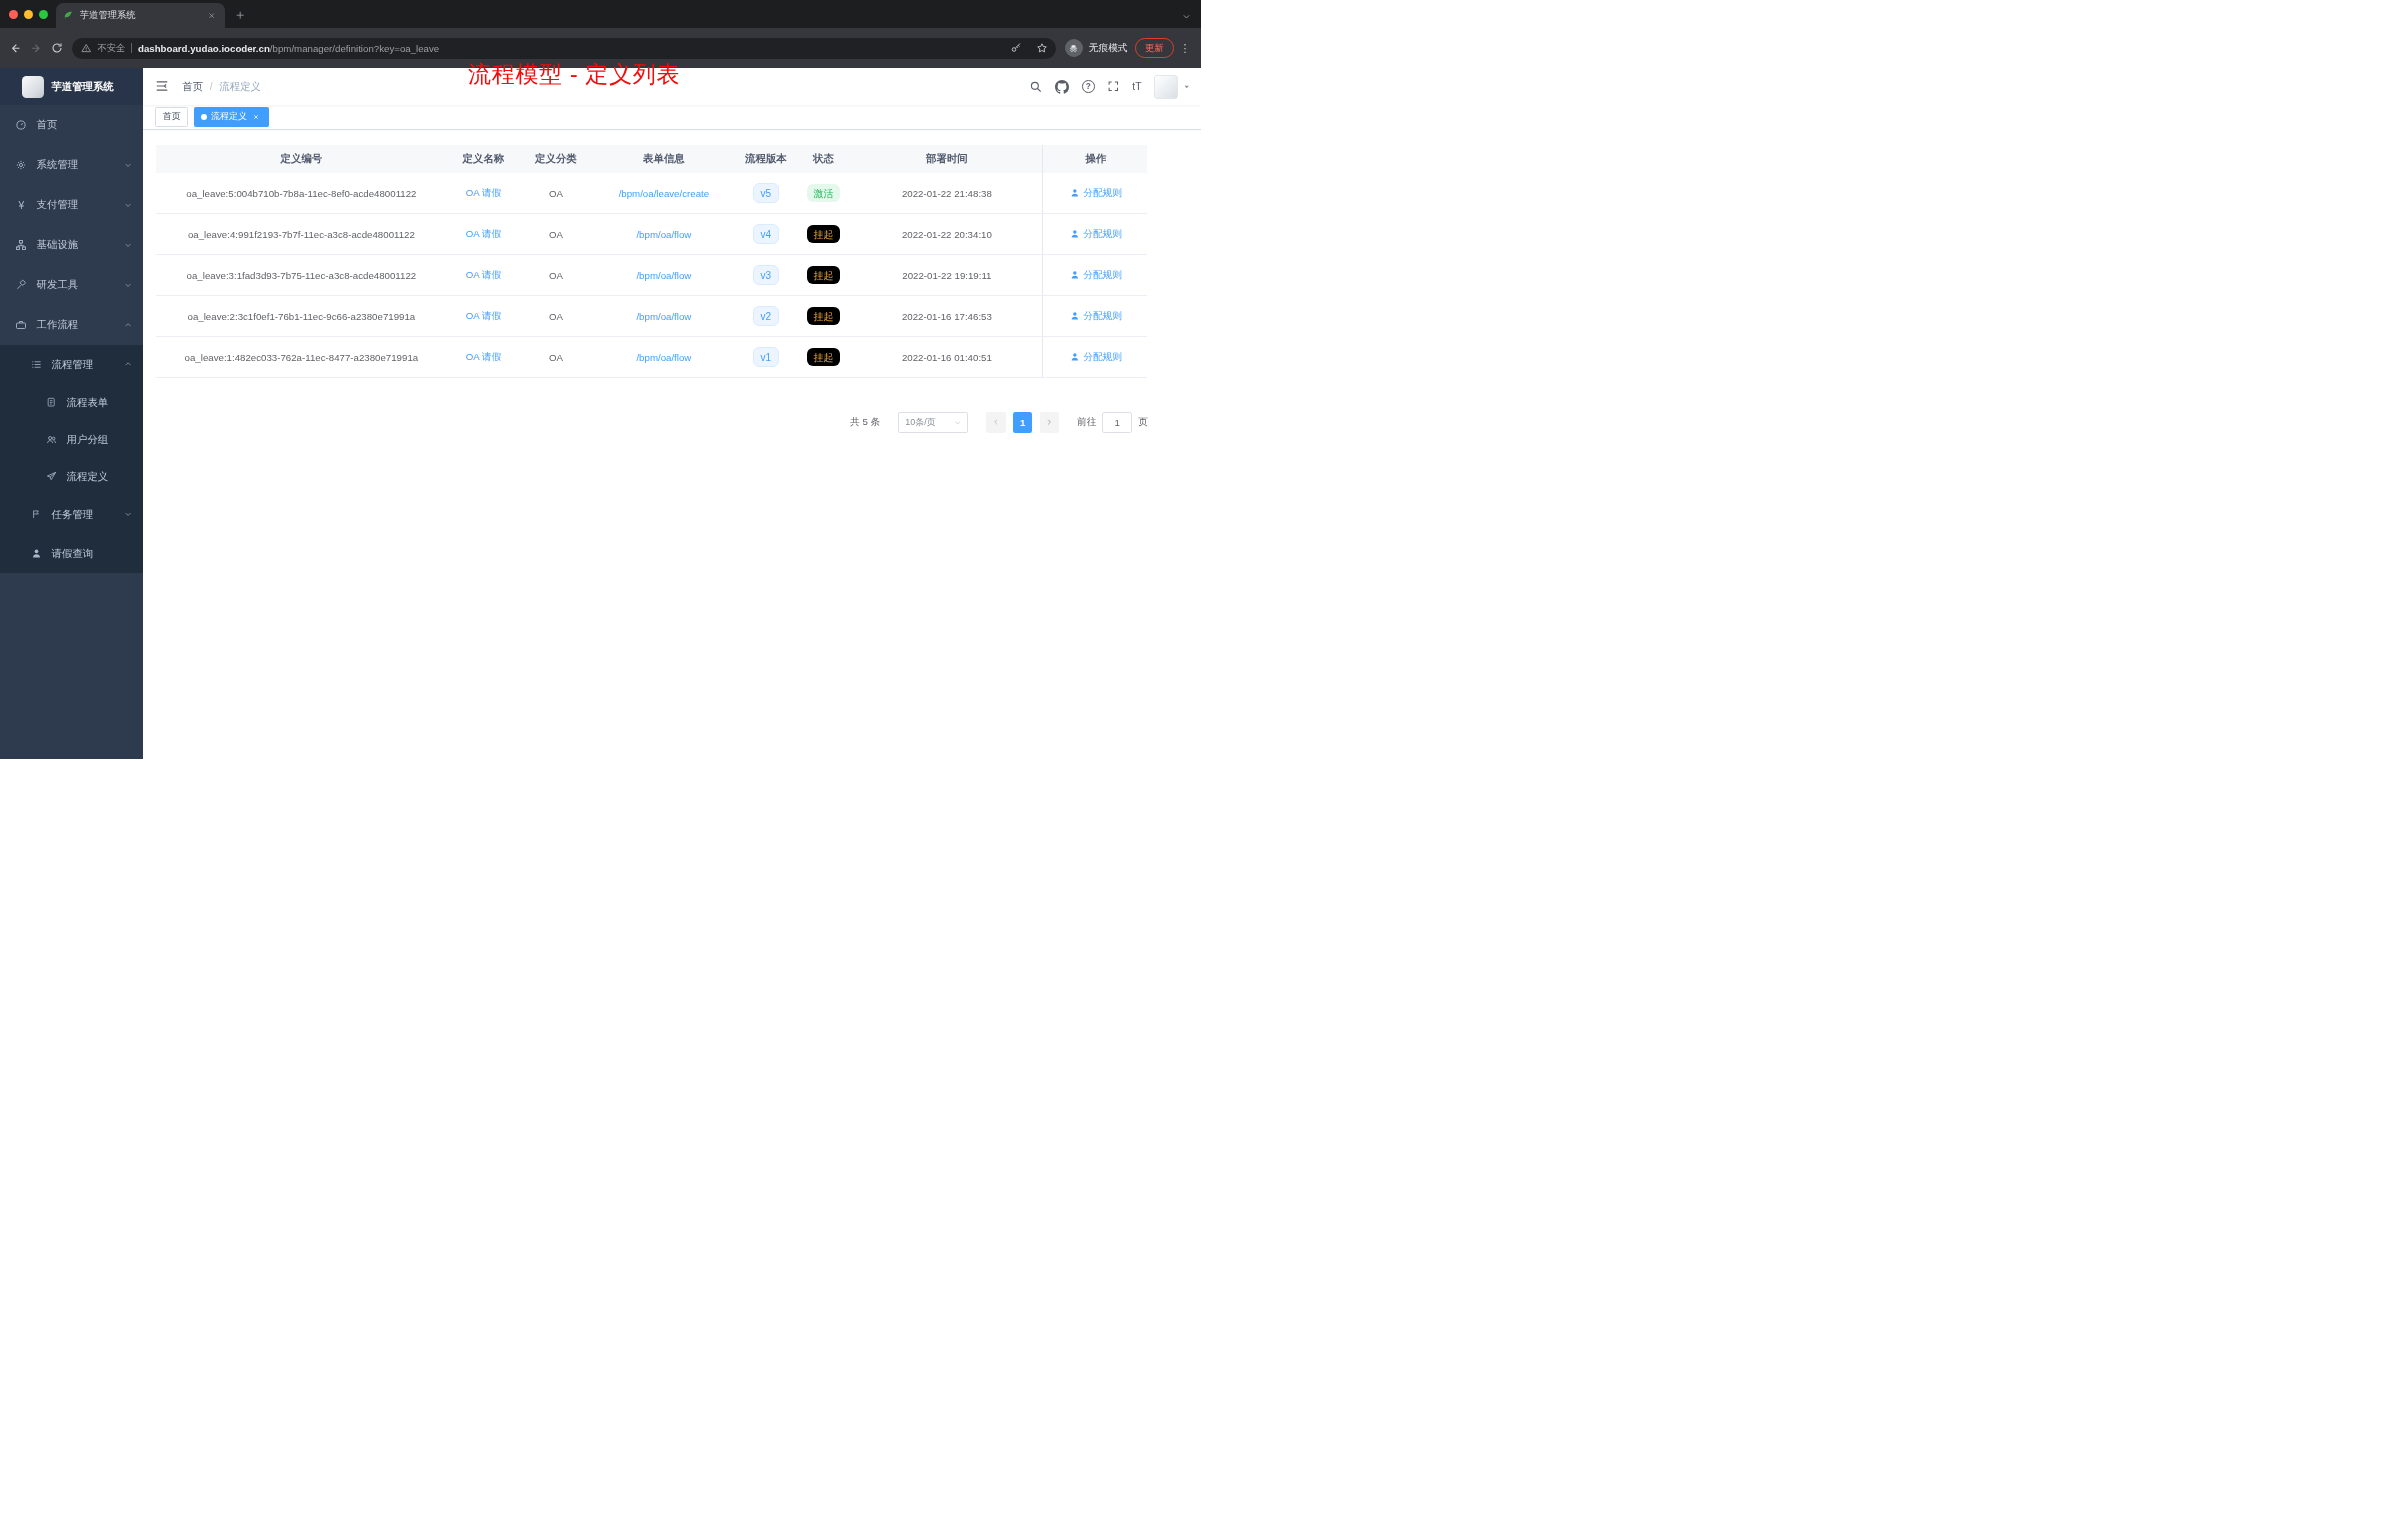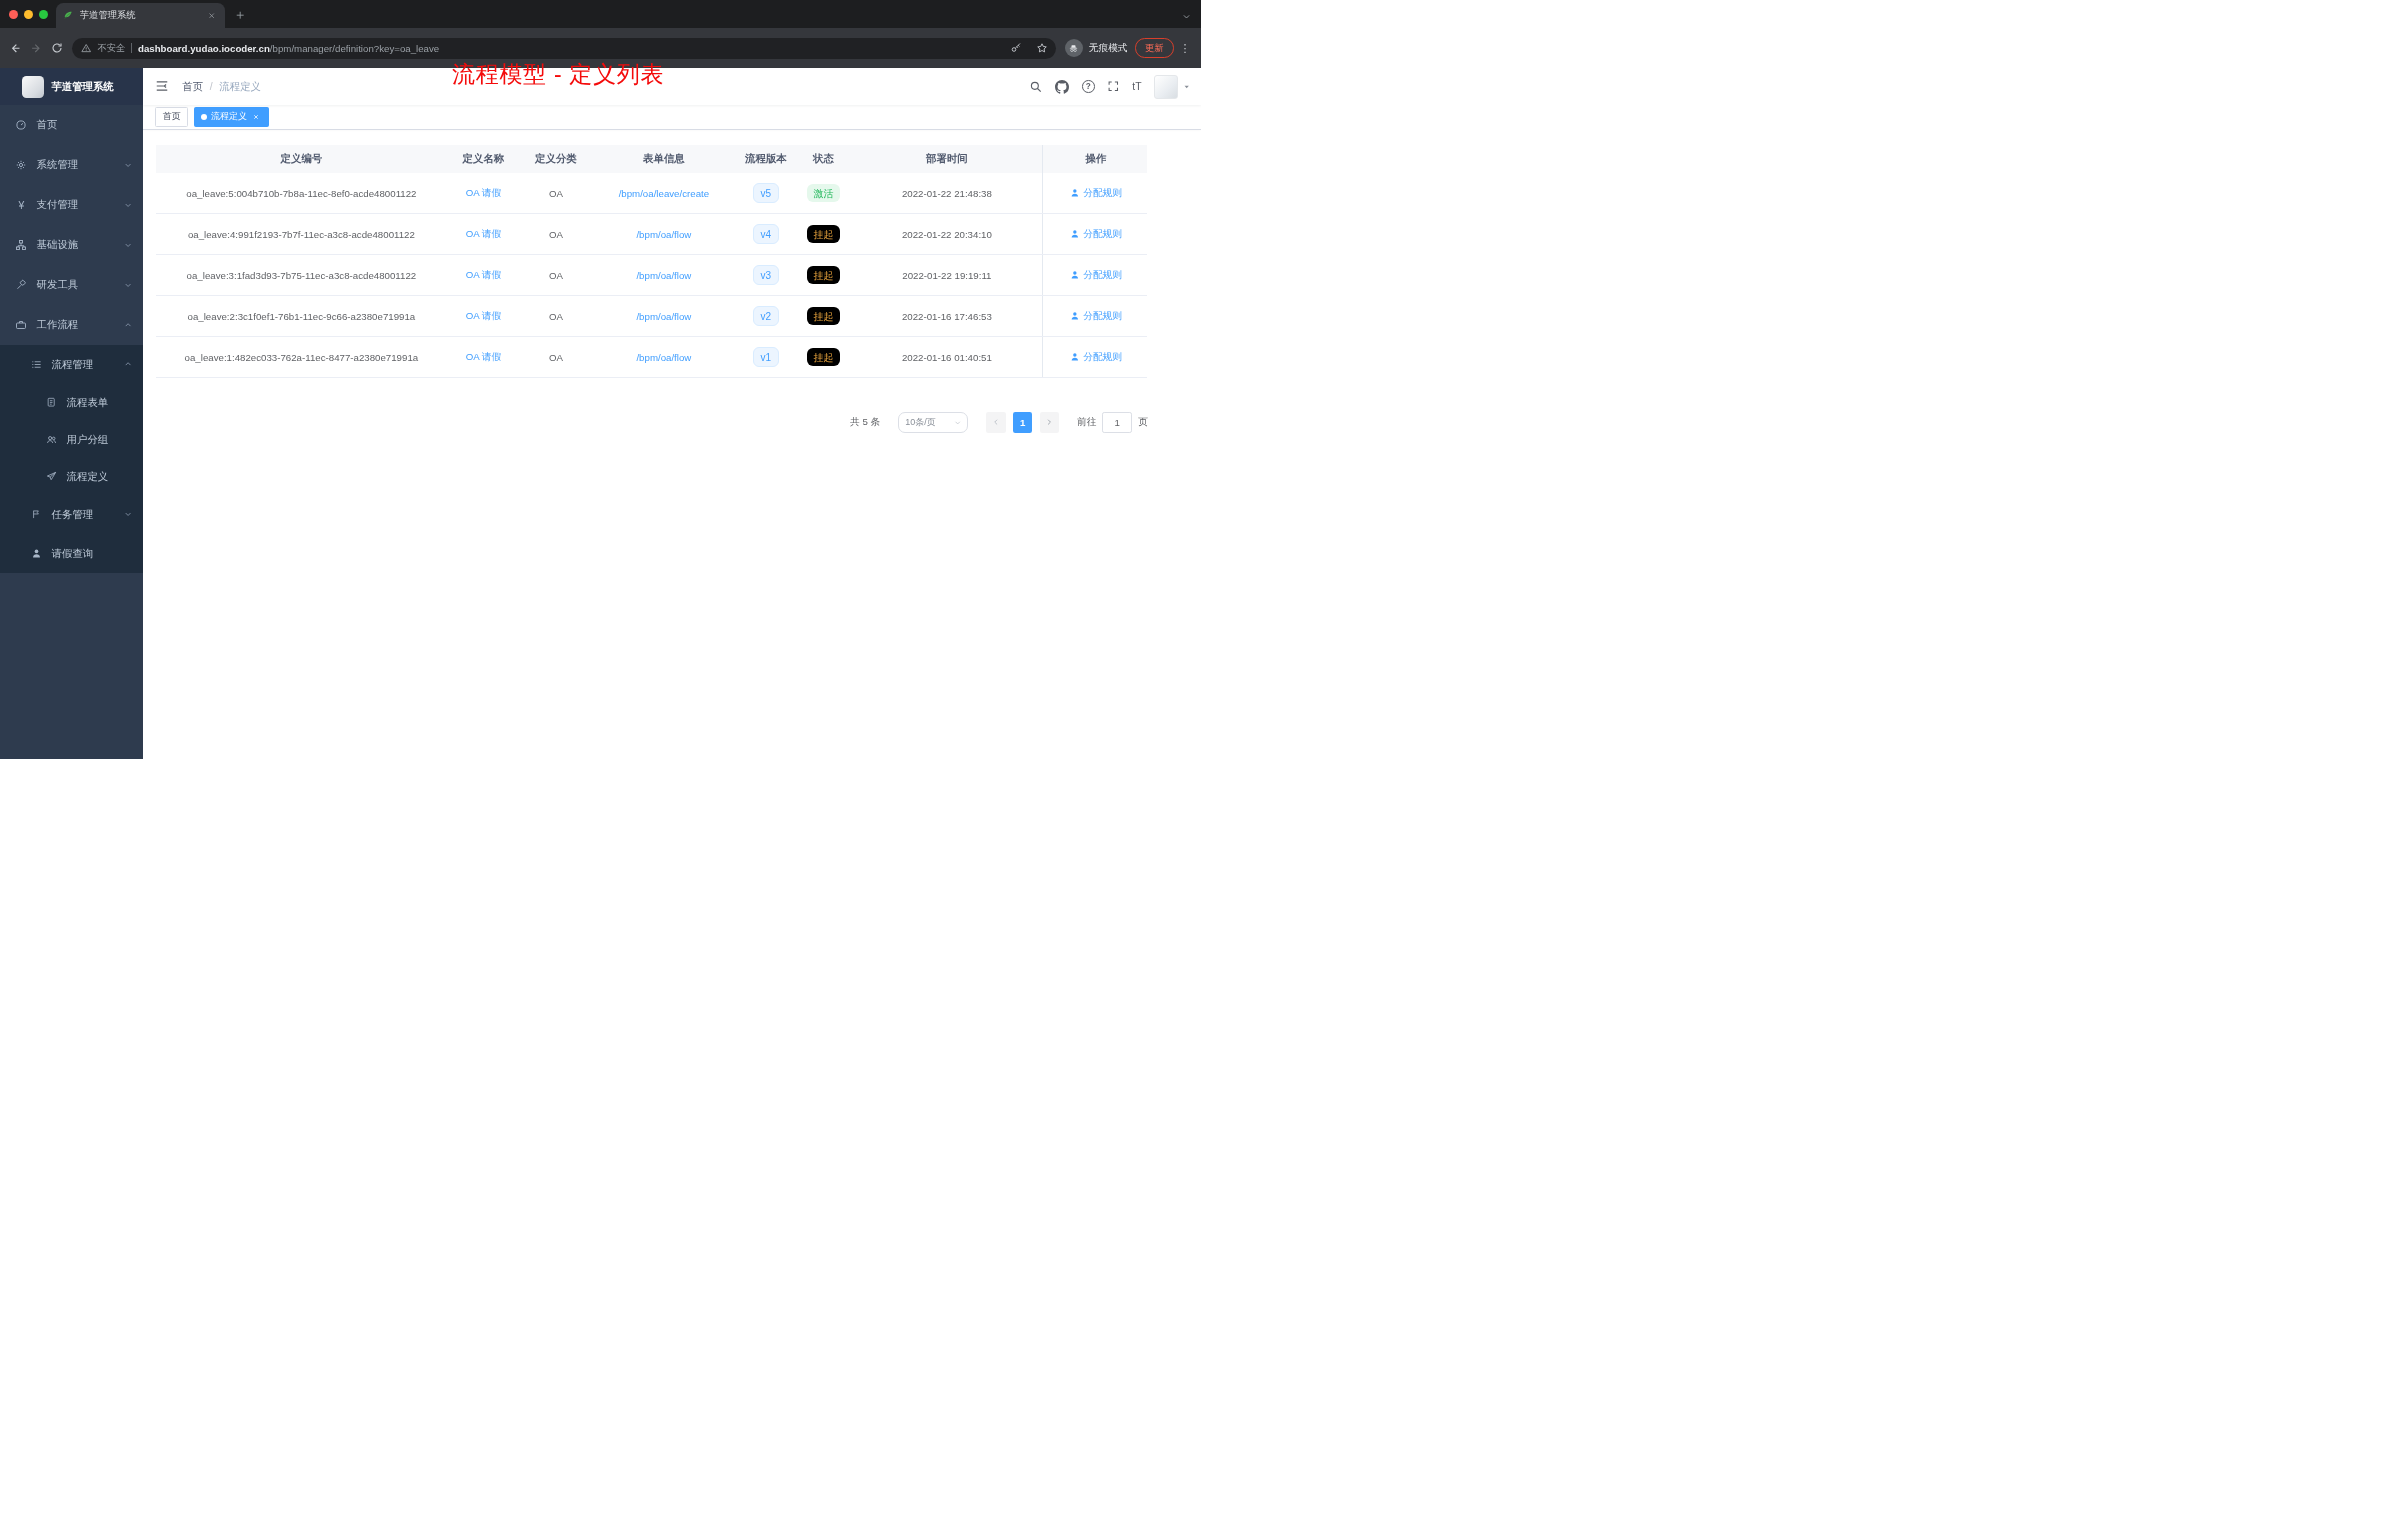--- a/index.html
+++ b/index.html
@@ -76,28 +76,28 @@
   .td{display:flex;align-items:center;justify-content:center;text-align:center;overflow:hidden}
   .td.op,.th.op{border-left:0.7px solid #e4e9f0}
   .link{color:#409eff;text-decoration:none;cursor:pointer}
   .pill{display:inline-block;padding:2.2px 6.7px;border-radius:6px;font-size:10px;line-height:1.3}
   .ver{background:#ecf5ff;border:0.7px solid #d9ecff;color:#409eff}
   .st-success{background:#e5f8ec;color:#23b85c}
   .st-warning{background:#000000;color:#e6a23c}
   .oplink{display:flex;align-items:center;gap:3.7px;color:#409eff;cursor:pointer}
 
   .pager{display:flex;align-items:center;justify-content:flex-end;margin:34px 53px 0 0;gap:18px;font-size:9.7px;color:#606266}
-  .psel{width:70px;height:21px;border:0.7px solid #dcdfe6;border-radius:7px;display:flex;align-items:center;justify-content:space-between;padding:0 6px;font-size:9px;color:#8a9099;cursor:pointer;background:#fff}
+  .psel{width:70px;height:21px;border:0.7px solid #dcdfe6;border-radius:2px;display:flex;align-items:center;justify-content:space-between;padding:0 6px;font-size:9px;color:#8a9099;cursor:pointer;background:#fff}
   .pages{display:flex;align-items:center;gap:7.4px}
   .pbtn{min-width:19.3px;height:21px;background:#f4f4f5;border-radius:2.2px;display:flex;align-items:center;justify-content:center;cursor:pointer}
   .pcur{min-width:19.3px;height:21px;background:#409eff;color:#fff;border-radius:2.2px;display:flex;align-items:center;justify-content:center;font-weight:bold;cursor:pointer}
   .goto{display:flex;align-items:center;gap:6px}
   .goto-input{width:30px;height:21px;border:0.7px solid #dcdfe6;border-radius:2.2px;text-align:center;font-size:9.7px;color:#606266;font-family:inherit;background:#fff}
 
-  .annotation{position:absolute;left:452px;top:59px;color:#f40b0b;font-size:23px;z-index:10;white-space:nowrap;letter-spacing:0.7px}
+  .annotation{position:absolute;left:468px;top:59px;color:#f40b0b;font-size:23px;z-index:10;white-space:nowrap;letter-spacing:0.7px}
 </style>
 </head>
 <body>
 
 <div class="titlebar">
   <div class="traffic">
     <span class="light l-red"></span>
     <span class="light l-yellow"></span>
     <span class="light l-green"></span>
   </div>

